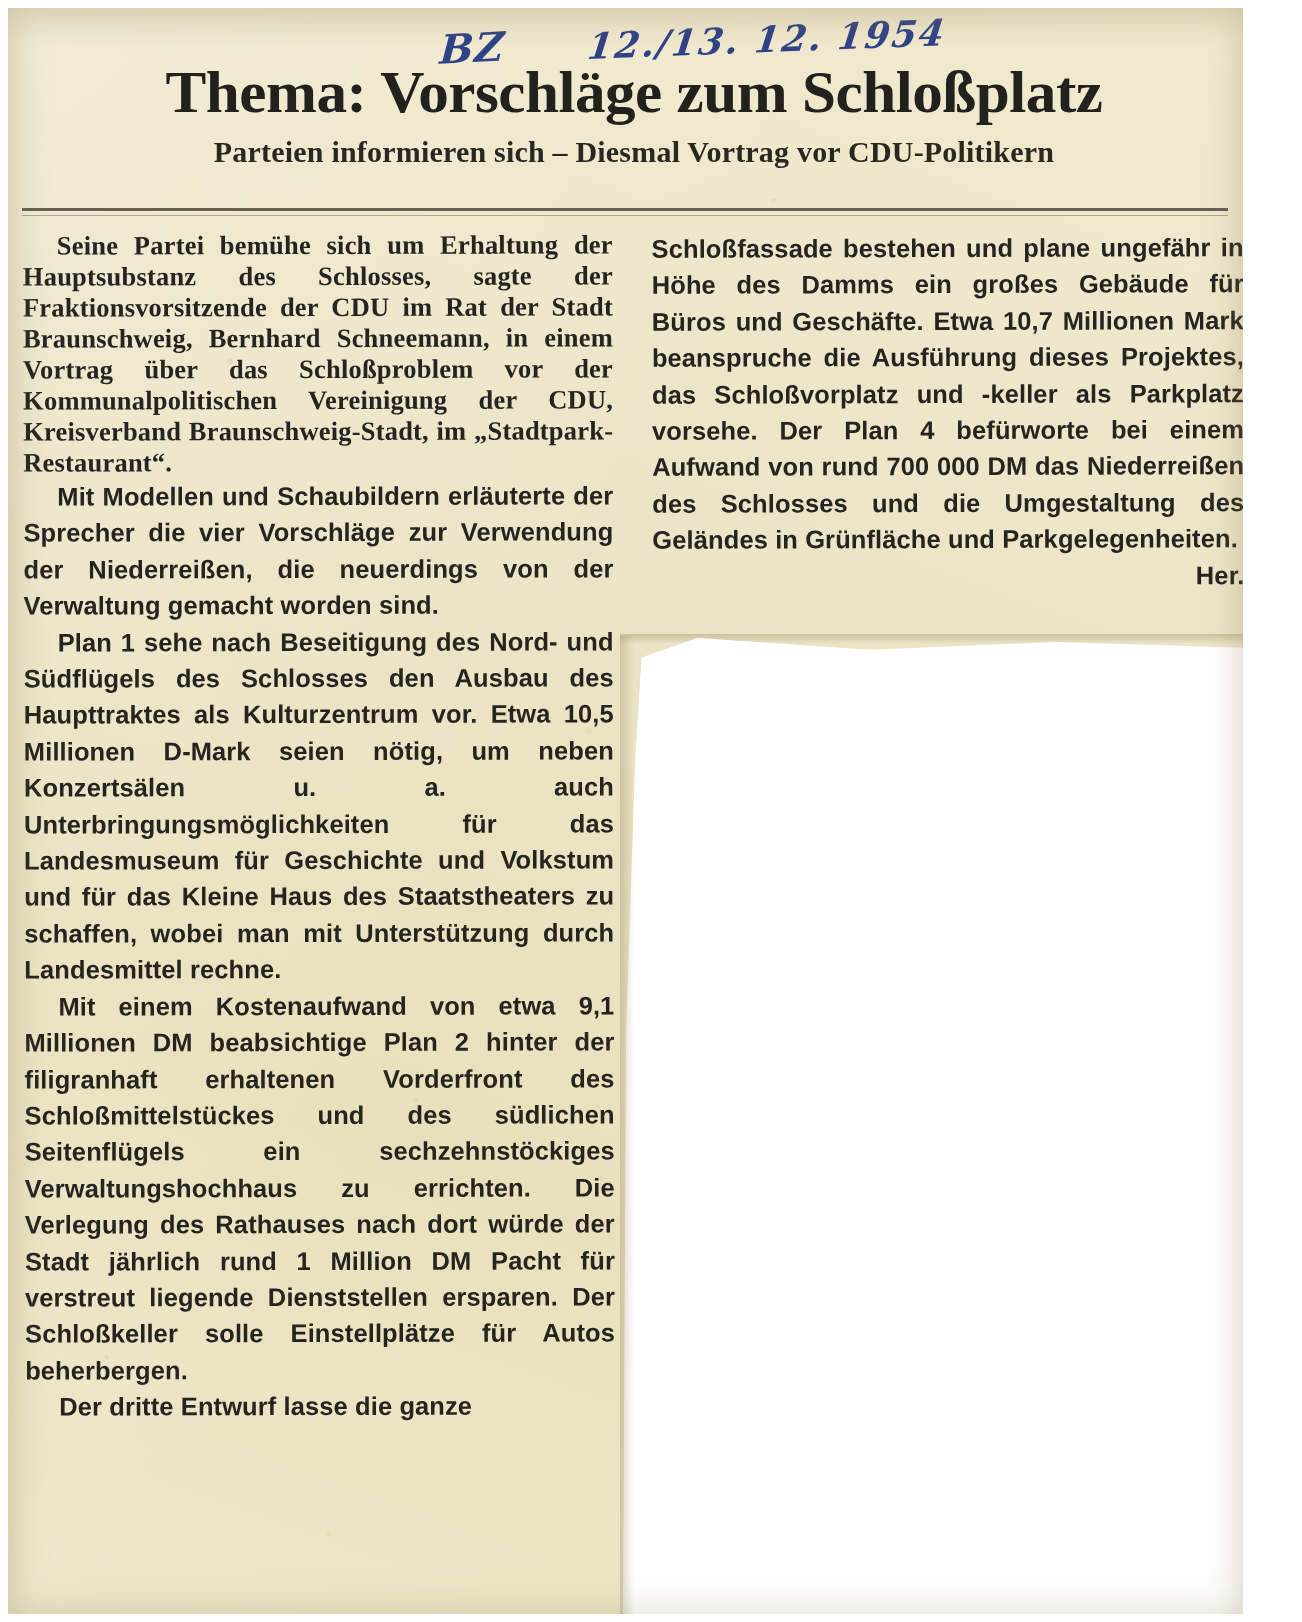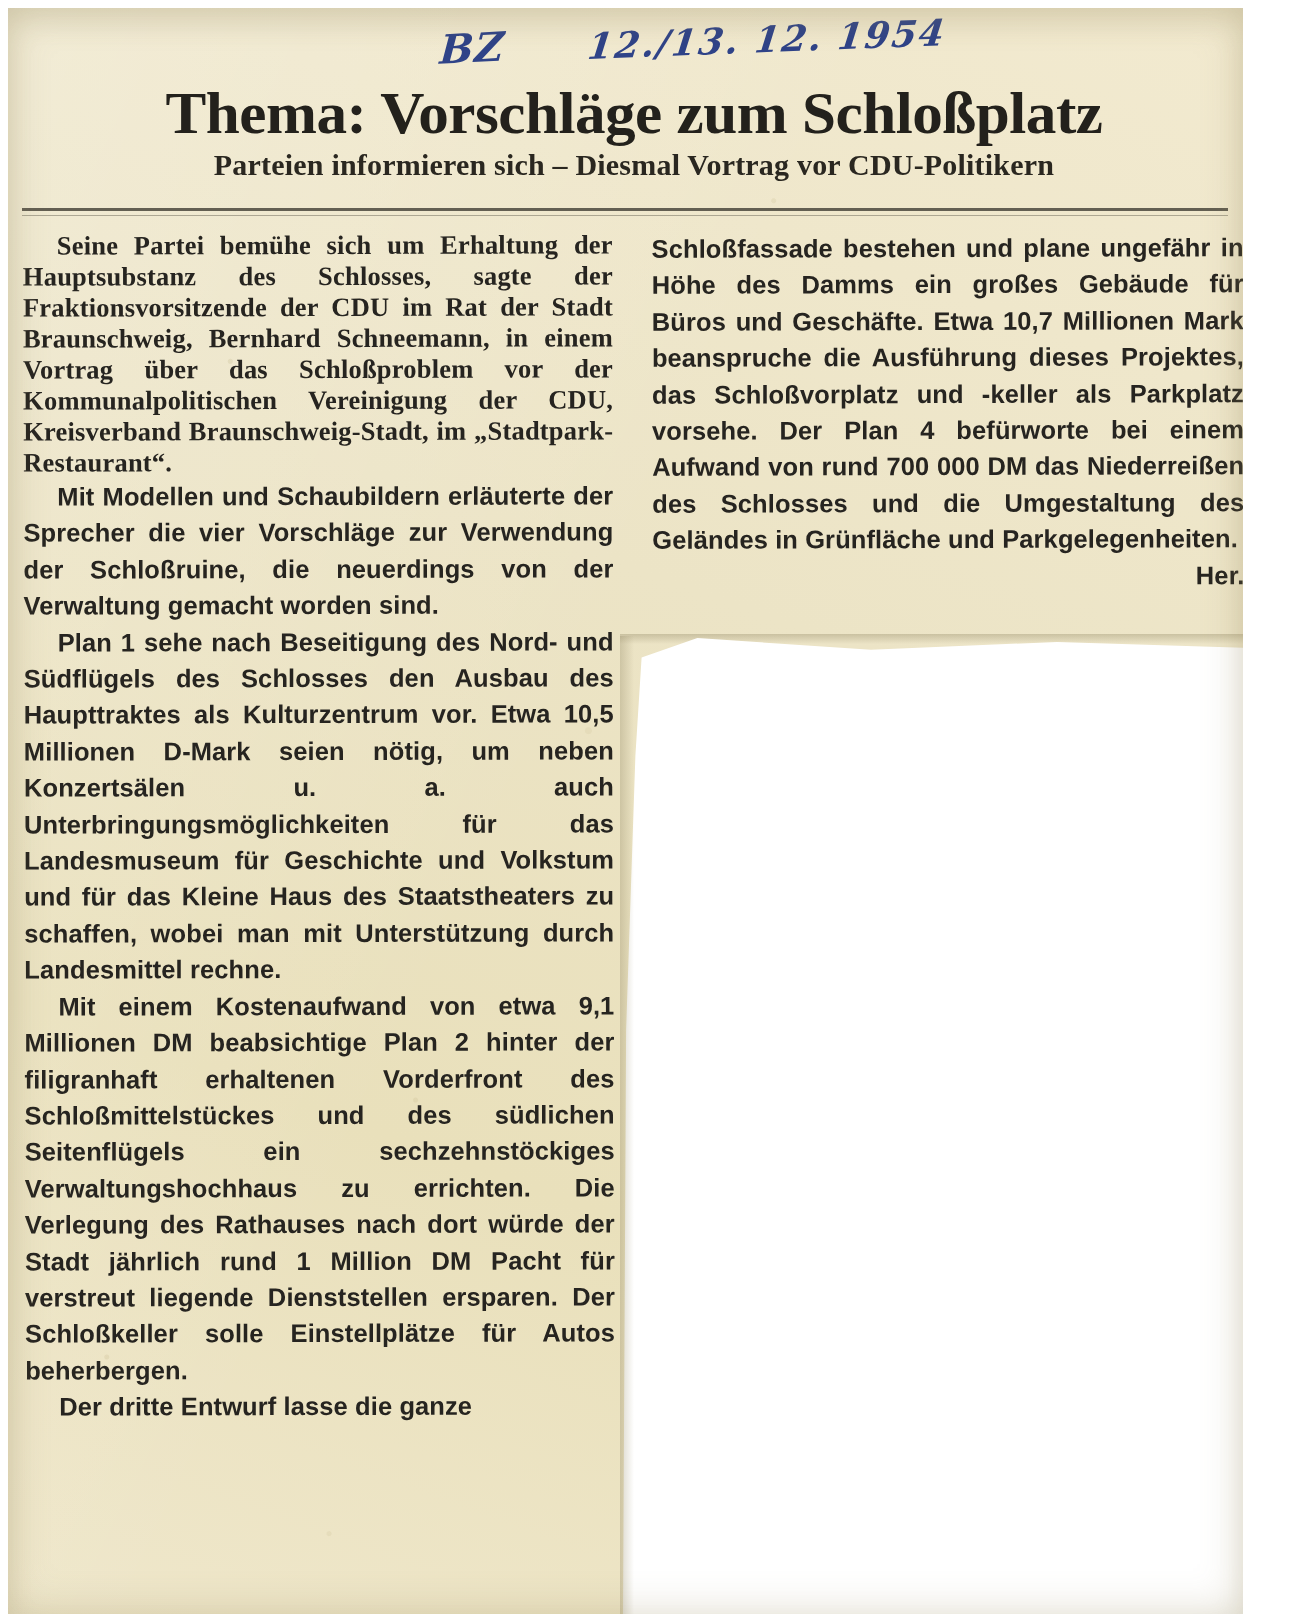--- a/index.html
+++ b/index.html
@@ -110,37 +110,37 @@
     font-weight: 700;
     letter-spacing: 2px;
     transform: rotate(-2.2deg) skewX(-9deg);
     color: #2f4388;
   }
 
   
   .headline-wrap {
     position: absolute;
     left: 36px;
-    top: 75px;
+    top: 54px;
     width: 1180px;
   }
   .headline {
     font-family: "Liberation Serif", serif;
     font-weight: 700;
     font-size: 60px;
     line-height: 1.02;
     letter-spacing: -0.5px;
     color: #23211c;
     text-align: center;
     white-space: nowrap;
     transform: scaleX(1.02);
     transform-origin: center;
   }
   .subhead {
-    margin-top: 4px;
+    margin-top: 12px;
     font-family: "Liberation Serif", serif;
     font-weight: 700;
     font-size: 30px;
     line-height: 1.1;
     letter-spacing: 0.2px;
     color: #2a2720;
     text-align: center;
     white-space: nowrap;
   }
   .rule {
@@ -228,21 +228,21 @@
     <div class="subhead">Parteien informieren sich – Diesmal Vortrag vor CDU-Politikern</div>
   </div>
 
   <div class="rule"></div>
   <div class="rule-thin"></div>
 
   <div class="columns">
 
     <div class="col col-left">
       <p class="lead">Seine Partei bemühe sich um Erhaltung der Hauptsubstanz des Schlosses, sagte der Fraktionsvorsitzende der CDU im Rat der Stadt Braunschweig, Bernhard Schneemann, in einem Vortrag über das Schloßproblem vor der Kommunalpolitischen Vereinigung der CDU, Kreisverband Braunschweig-Stadt, im „Stadtpark-Restaurant“.</p>
-      <p>Mit Modellen und Schaubildern erläuterte der Sprecher die vier Vorschläge zur Verwendung der Schloßruine, die neuerdings von der Verwaltung gemacht worden sind.</p>
+      <p>Mit Modellen und Schaubildern erläuterte der Sprecher die vier Vorschläge zur Verwendung der Niederreißen, die neuerdings von der Verwaltung gemacht worden sind.</p>
       <p>Plan 1 sehe nach Beseitigung des Nord- und Südflügels des Schlosses den Ausbau des Haupttraktes als Kulturzentrum vor. Etwa 10,5 Millionen D-Mark seien nötig, um neben Konzertsälen u. a. auch Unterbringungsmöglichkeiten für das Landesmuseum für Geschichte und Volkstum und für das Kleine Haus des Staatstheaters zu schaffen, wobei man mit Unterstützung durch Landesmittel rechne.</p>
       <p>Mit einem Kostenaufwand von etwa 9,1 Millionen DM beabsichtige Plan 2 hinter der filigranhaft erhaltenen Vorderfront des Schloßmittelstückes und des südlichen Seitenflügels ein sechzehnstöckiges Verwaltungshochhaus zu errichten. Die Verlegung des Rathauses nach dort würde der Stadt jährlich rund 1 Million DM Pacht für verstreut liegende Dienststellen ersparen. Der Schloßkeller solle Einstellplätze für Autos beherbergen.</p>
       <p>Der dritte Entwurf lasse die ganze</p>
     </div>
 
     <div class="col col-right">
       <p class="noindent">Schloßfassade bestehen und plane ungefähr in Höhe des Damms ein großes Gebäude für Büros und Geschäfte. Etwa 10,7 Millionen Mark beanspruche die Ausführung dieses Projektes, das Schloßvorplatz und -keller als Parkplatz vorsehe. Der Plan 4 befürworte bei einem Aufwand von rund 700 000 DM das Niederreißen des Schlosses und die Umgestaltung des Geländes in Grünfläche und Parkgelegenheiten.</p>
       <p class="signoff">Her.</p>
     </div>
 

